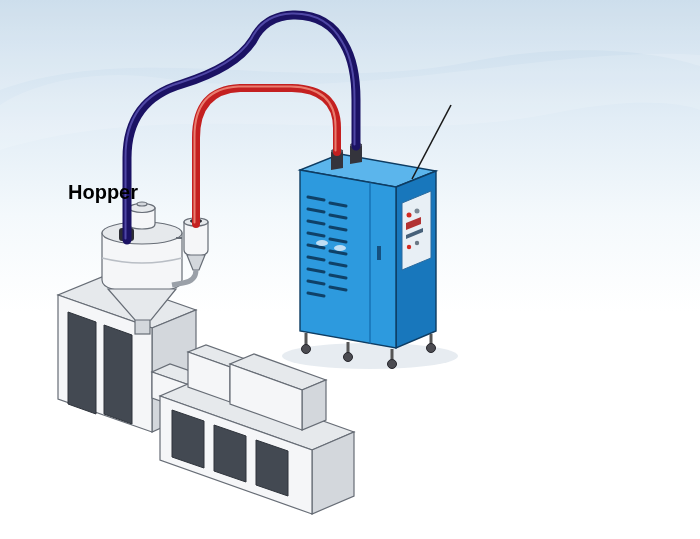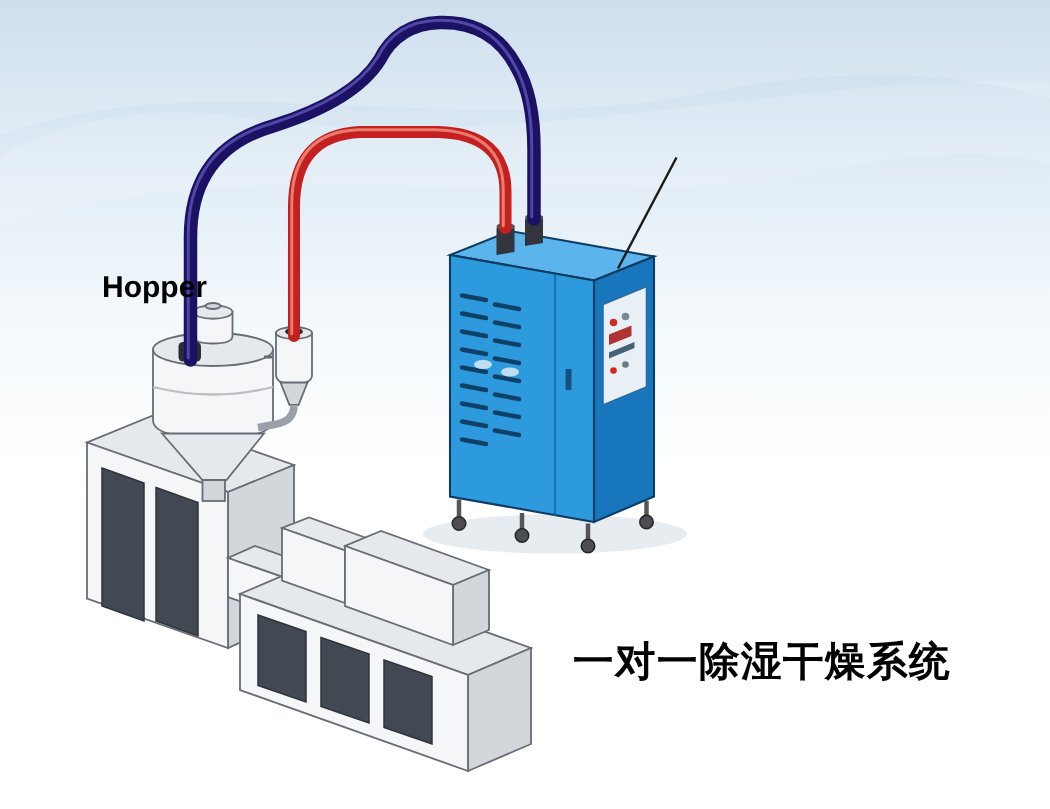--- a/index.html
+++ b/index.html
@@ -151,15 +151,14 @@
     <path class="pipe-red" d="M196,224 L196,138 Q196,90 240,88 L292,88 Q337,89 337,128 L337,152"></path>
     <path class="hl" stroke="#ef8d7c" stroke-width="2" opacity="0.85" transform="translate(-1.5,-1.5)" d="M196,224 L196,138 Q196,90 240,88 L292,88 Q337,89 337,128 L337,152"></path>
   </g>
 
   <line x1="412" y1="179" x2="451" y2="105" stroke="#1a1a1a" stroke-width="1.6"></line>
 </svg>
 
   <div class="label en" style="left:52px;top:181px;margin-left:16px;">Hopper</div>
 
 
-  <div class="label caption-cn" style="left:382px;top:427px;">一对一除湿干燥系统</div>
 
 </div>
 
 </body></html>

